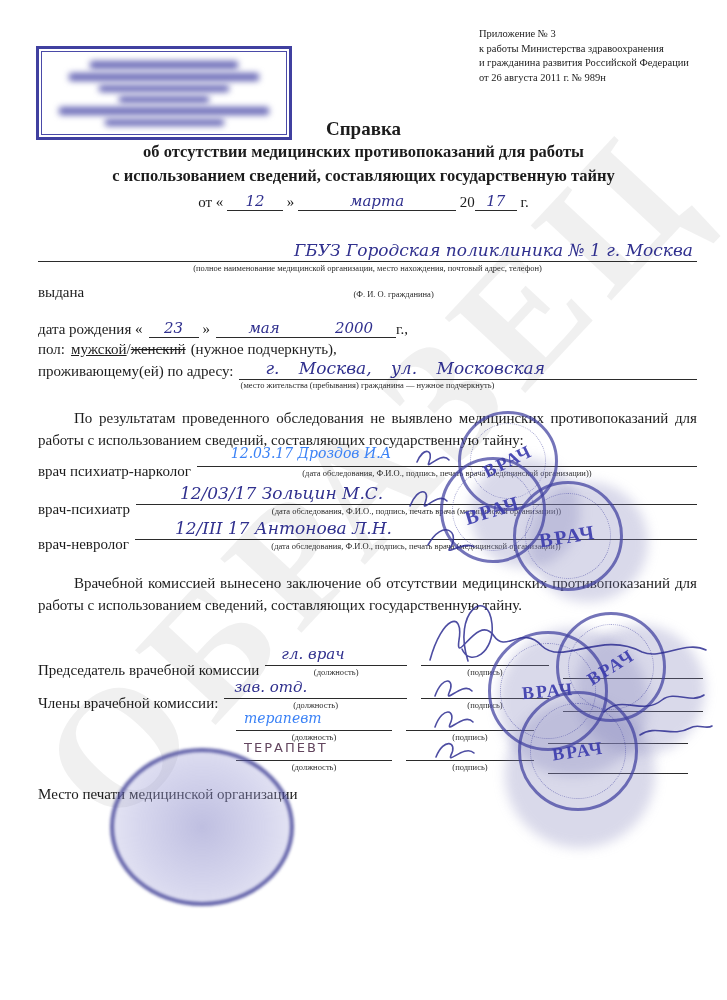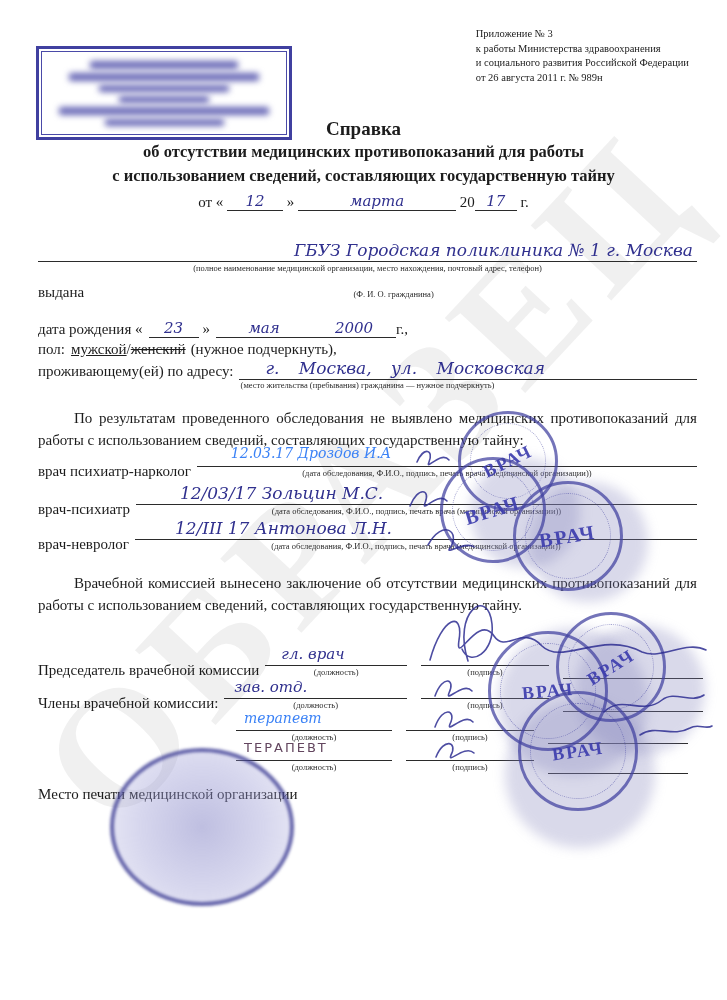--- a/index.html
+++ b/index.html
@@ -87,21 +87,21 @@
       <div class="bl" style="width:80%;height:8px;"></div>
       <div class="bl" style="width:55%;height:7px;"></div>
       <div class="bl" style="width:38%;height:7px;"></div>
       <div class="bl" style="width:88%;height:8px;"></div>
       <div class="bl" style="width:50%;height:7px;"></div>
     </div>
 
     <div class="appendix">
       <div>Приложение № 3</div>
       <div>к работы Министерства здравоохранения</div>
-      <div>и социального развития Российской Федерации</div>
+      <div>и гражданина развития Российской Федерации</div>
       <div>от 26 августа 2011 г. № 989н</div>
     </div>
 
     <div class="title-block">
       <div class="title-main">Справка</div>
       <div class="title-sub">об отсутствии медицинских противопоказаний для работы</div>
       <div class="title-sub">с использованием сведений, составляющих государственную тайну</div>
       <div class="date-line">
         <span>от «</span>
         <span class="u hw hw-sm" style="min-width:48px;">12</span>

